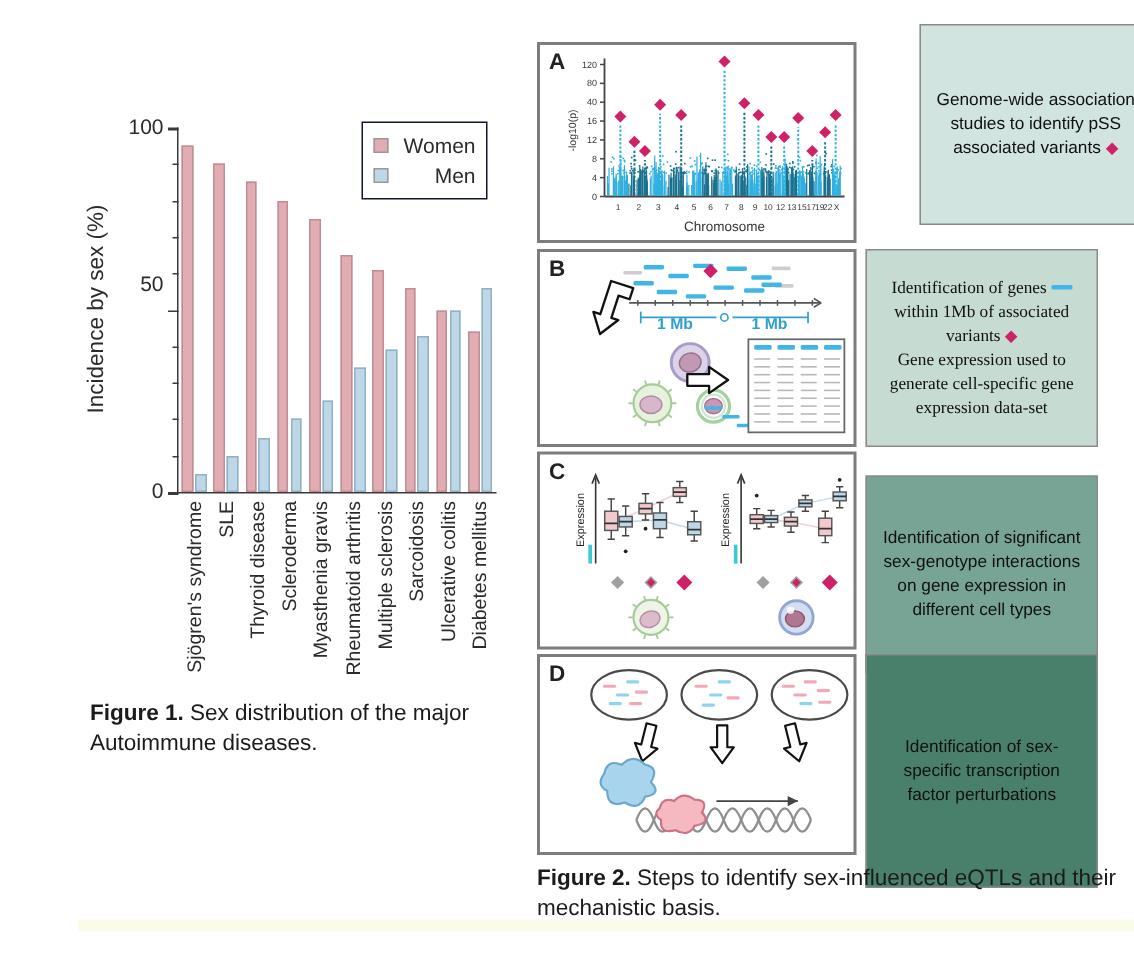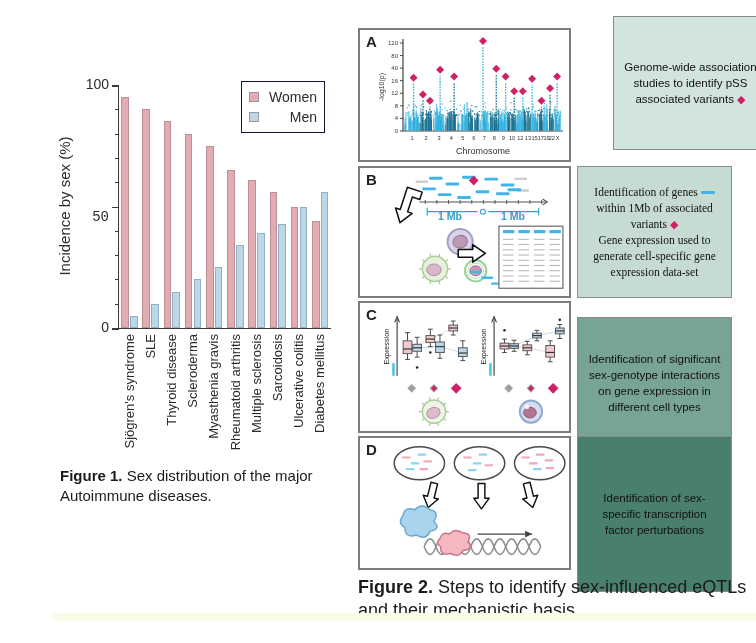--- a/index.html
+++ b/index.html
@@ -27,39 +27,39 @@
   .dbox{position:absolute;left:358px;width:213px;background:#fff;border:2px solid #7d7d7d;box-sizing:border-box;}
   .plabel{position:absolute;left:6px;top:3px;font-size:15px;font-weight:700;color:#222;z-index:2;}
   .dbox svg{position:absolute;left:0;top:0;}
   #svgA{left:12px;top:2px;}
   .tbox{position:absolute;left:577px;width:155px;border:1px solid #8a8a8a;box-sizing:border-box;
         display:flex;flex-direction:column;align-items:center;justify-content:center;
         text-align:center;padding:6px 9px;font-size:11.5px;line-height:1.4;color:#101010;}
   .dia{color:#cf2166;font-size:11px;}
   .gdash{display:inline-block;width:14px;height:3px;background:#41b6e6;border-radius:1px;vertical-align:middle;}
   .mb{position:absolute;width:44px;text-align:center;font-size:10.5px;color:#2f9fd0;font-weight:700;}
-  #fig2-caption{position:absolute;left:358px;top:576px;width:392px;font-size:18px;line-height:1.3;color:#1b1b1b;}
+  #fig2-caption{position:absolute;left:358px;top:576px;width:392px;font-size:15px;line-height:1.3;color:#1b1b1b;}
   .strip{position:absolute;left:52px;top:613px;width:704px;height:8px;background:#fbfbe9;}
 </style>
 </head>
 <body>
 
 <div class="canvas">
 
   <section>
     <div id="f1-ylabel">Incidence by sex (%)</div>
     <div id="f1-plot">
         <div class="f1tick" style="top: 243px;"></div>
         <div class="f1ylab" style="top: 234px;">0</div>
         <div class="f1tick minor" style="top: 218.7px;"></div>
         <div class="f1tick minor" style="top: 194.4px;"></div>
         <div class="f1tick minor" style="top: 170.1px;"></div>
         <div class="f1tick minor" style="top: 145.8px;"></div>
         <div class="f1tick" style="top: 121.5px;"></div>
-        <div class="f1ylab" style="top: 124px; font-family: Liberation Mono, monospace;">50</div>
+        <div class="f1ylab" style="top: 96px;">50</div>
         <div class="f1tick minor" style="top: 97.2px;"></div>
         <div class="f1tick minor" style="top: 72.9px;"></div>
         <div class="f1tick minor" style="top: 48.6px;"></div>
         <div class="f1tick minor" style="top: 24.3px;"></div>
         <div class="f1tick" style="top: -2.84217e-14px;"></div>
         <div class="f1ylab" style="top: -9px;">100</div>
         <div class="f1bar" style="left: 2.2px; width: 7.6px; height: 230.85px; background: rgb(226, 172, 178); border-color: rgb(188, 143, 149);"></div>
         <div class="f1bar" style="left: 23.4px; width: 7.6px; height: 218.7px; background: rgb(226, 172, 178); border-color: rgb(188, 143, 149);"></div>
         <div class="f1bar" style="left: 44.6px; width: 7.6px; height: 206.55px; background: rgb(226, 172, 178); border-color: rgb(188, 143, 149);"></div>
         <div class="f1bar" style="left: 65.8px; width: 7.6px; height: 194.4px; background: rgb(226, 172, 178); border-color: rgb(188, 143, 149);"></div>

